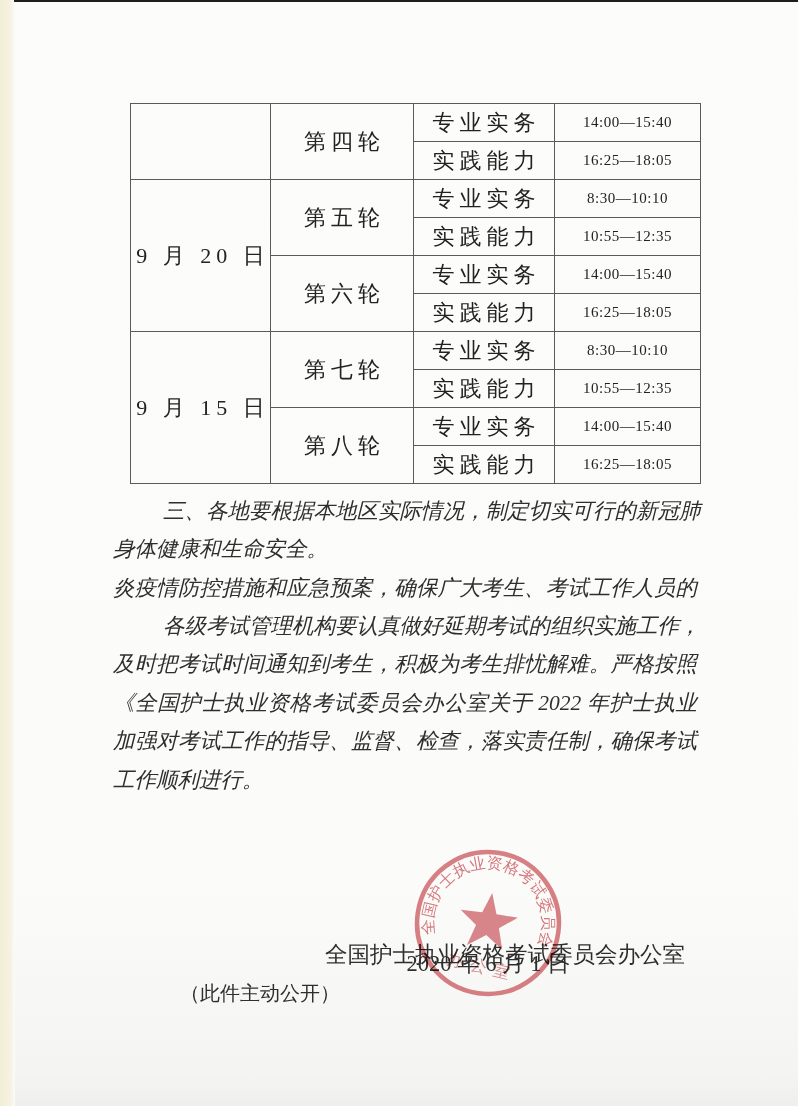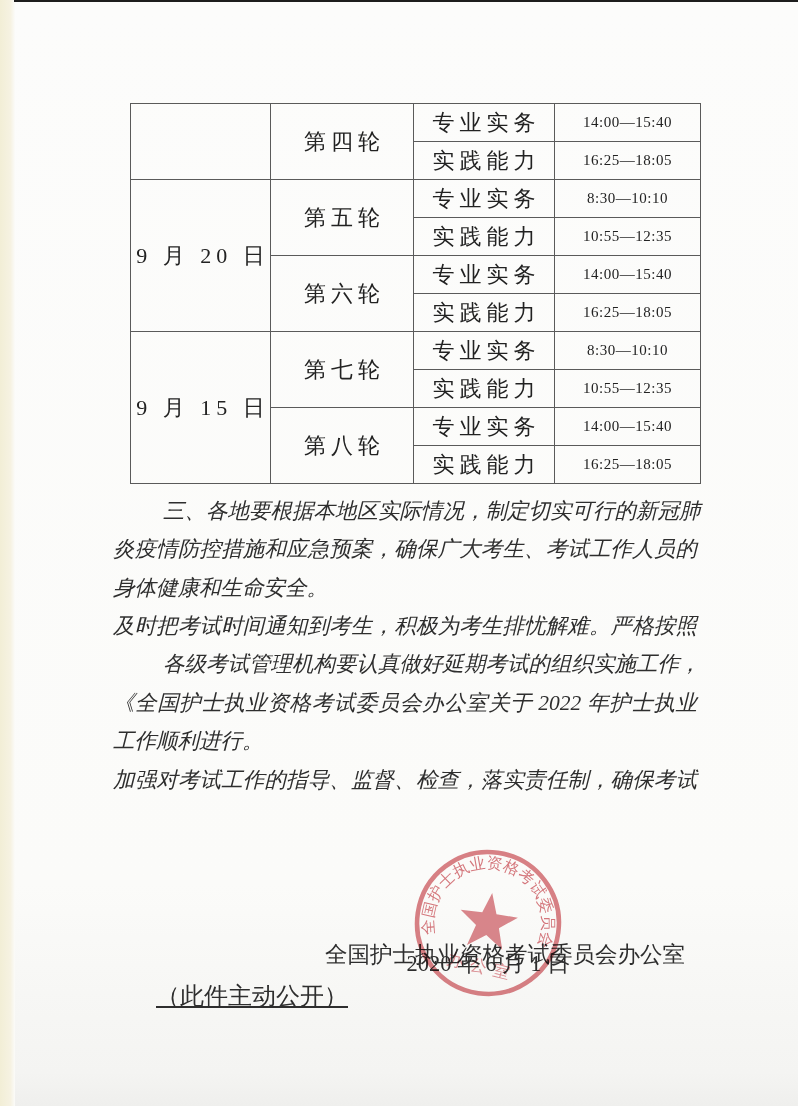--- a/index.html
+++ b/index.html
@@ -58,22 +58,22 @@
   .sig-org {
     position: absolute; left: 325px; top: 939px; width: 346px;
     font-size: 22.5px; color: #2e2e2e; white-space: nowrap;
     text-align: justify; text-align-last: justify; text-justify: inter-character;
   }
   .sig-date {
     position: absolute; left: 398px; top: 948px; width: 180px;
     font-size: 22.5px; color: #2e2e2e; text-align: center; white-space: nowrap;
   }
   .disclosure {
-    position: absolute; left: 156px; top: 980px;
-    font-size: 24px; color: #2e2e2e; letter-spacing: 0px; white-space: nowrap; text-decoration: underline;
+    position: absolute; left: 180px; top: 980px;
+    font-size: 20px; color: #2e2e2e; letter-spacing: 0px; white-space: nowrap;
   }
 
   
   .seal {
     position: absolute; left: 411px; top: 845px;
     width: 154px; height: 156px;
     mix-blend-mode: multiply; opacity: 0.9;
     transform: rotate(8deg);
   }
 </style>
@@ -140,30 +140,30 @@
       </tr>
       <tr>
         <td class="cjk">实践能力</td>
         <td class="time">16:25—18:05</td>
       </tr>
     </tbody>
   </table>
 
   <div class="para" style="top: 492px;">
     <div class="para-line indent">三、各地要根据本地区实际情况，制定切实可行的新冠肺</div>
+    <div class="para-line last">身体健康和生命安全。</div>
     <div class="para-line">炎疫情防控措施和应急预案，确保广大考生、考试工作人员的</div>
-    <div class="para-line last">身体健康和生命安全。</div>
   </div>
 
   <div class="para" style="top: 607px;">
+    <div class="para-line indent">各级考试管理机构要认真做好延期考试的组织实施工作，</div>
     <div class="para-line">及时把考试时间通知到考生，积极为考生排忧解难。严格按照</div>
-    <div class="para-line indent">各级考试管理机构要认真做好延期考试的组织实施工作，</div>
     <div class="para-line">《全国护士执业资格考试委员会办公室关于 2022 年护士执业</div>
+    <div class="para-line">加强对考试工作的指导、监督、检查，落实责任制，确保考试</div>
     <div class="para-line last">工作顺利进行。</div>
-    <div class="para-line">加强对考试工作的指导、监督、检查，落实责任制，确保考试</div>
   </div>
 
   <div class="sig-org">全国护士执业资格考试委员会办公室</div>
   <div class="sig-date">2020 年 6 月 1 日</div>
   <div class="disclosure">（此件主动公开）</div>
 
   <svg class="seal" viewBox="0 0 152 154">
     <circle cx="76" cy="77" r="70" fill="none" stroke="#cf5a62" stroke-width="4.5" stroke-opacity="0.85"></circle>
     <path id="seal-arc" d="M 25.3,95.5 A 54,54 0 1 1 126.7,95.5" fill="none"></path>
     <text font-size="15.5" fill="#cf5a62" fill-opacity="0.9" font-family="Liberation Serif, DejaVu Serif, serif">

